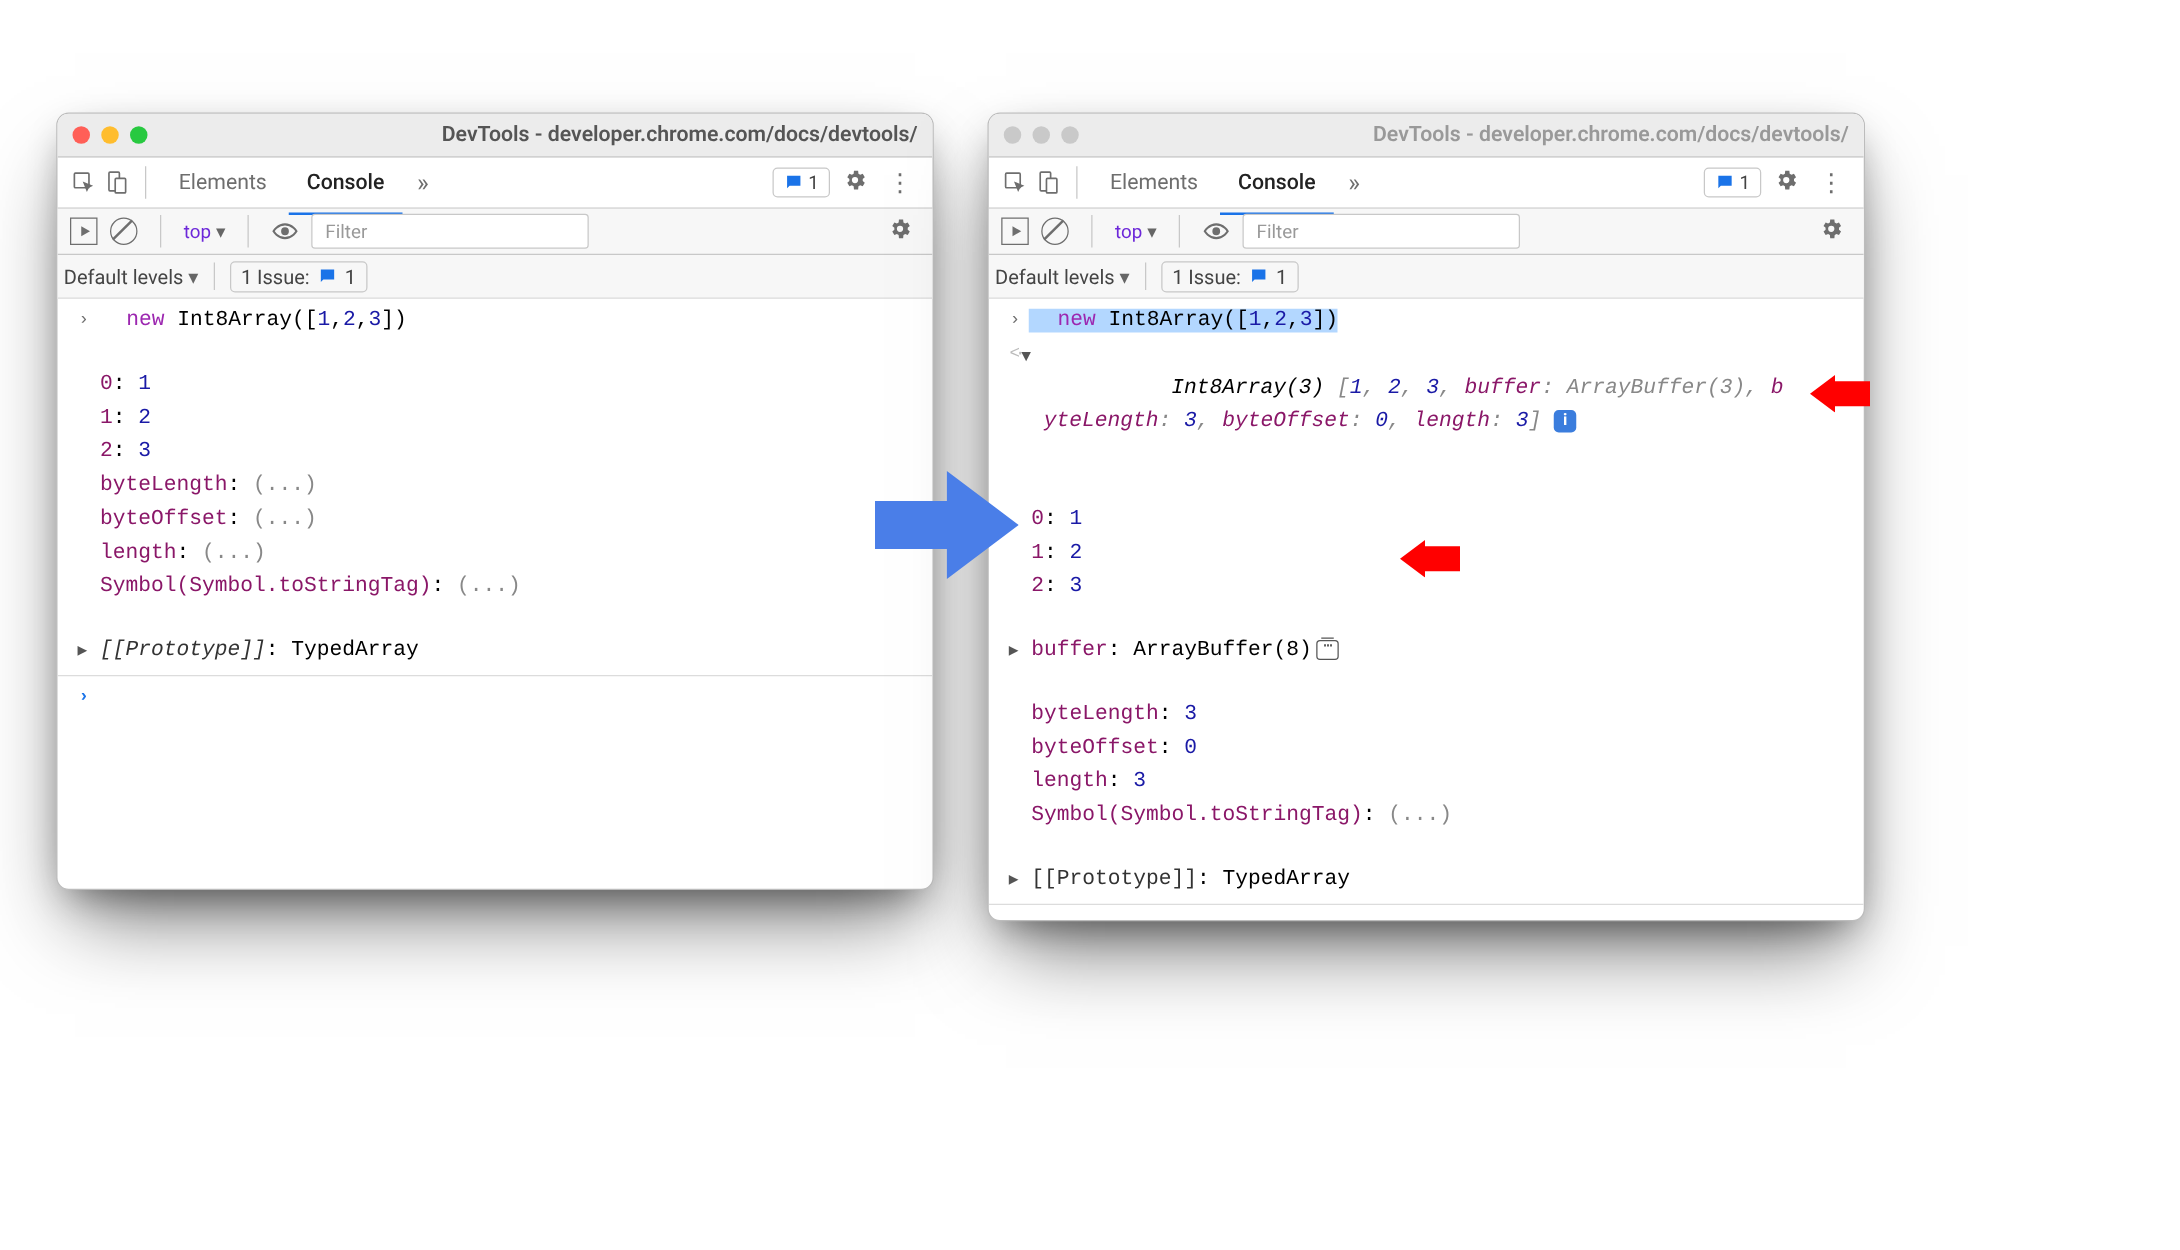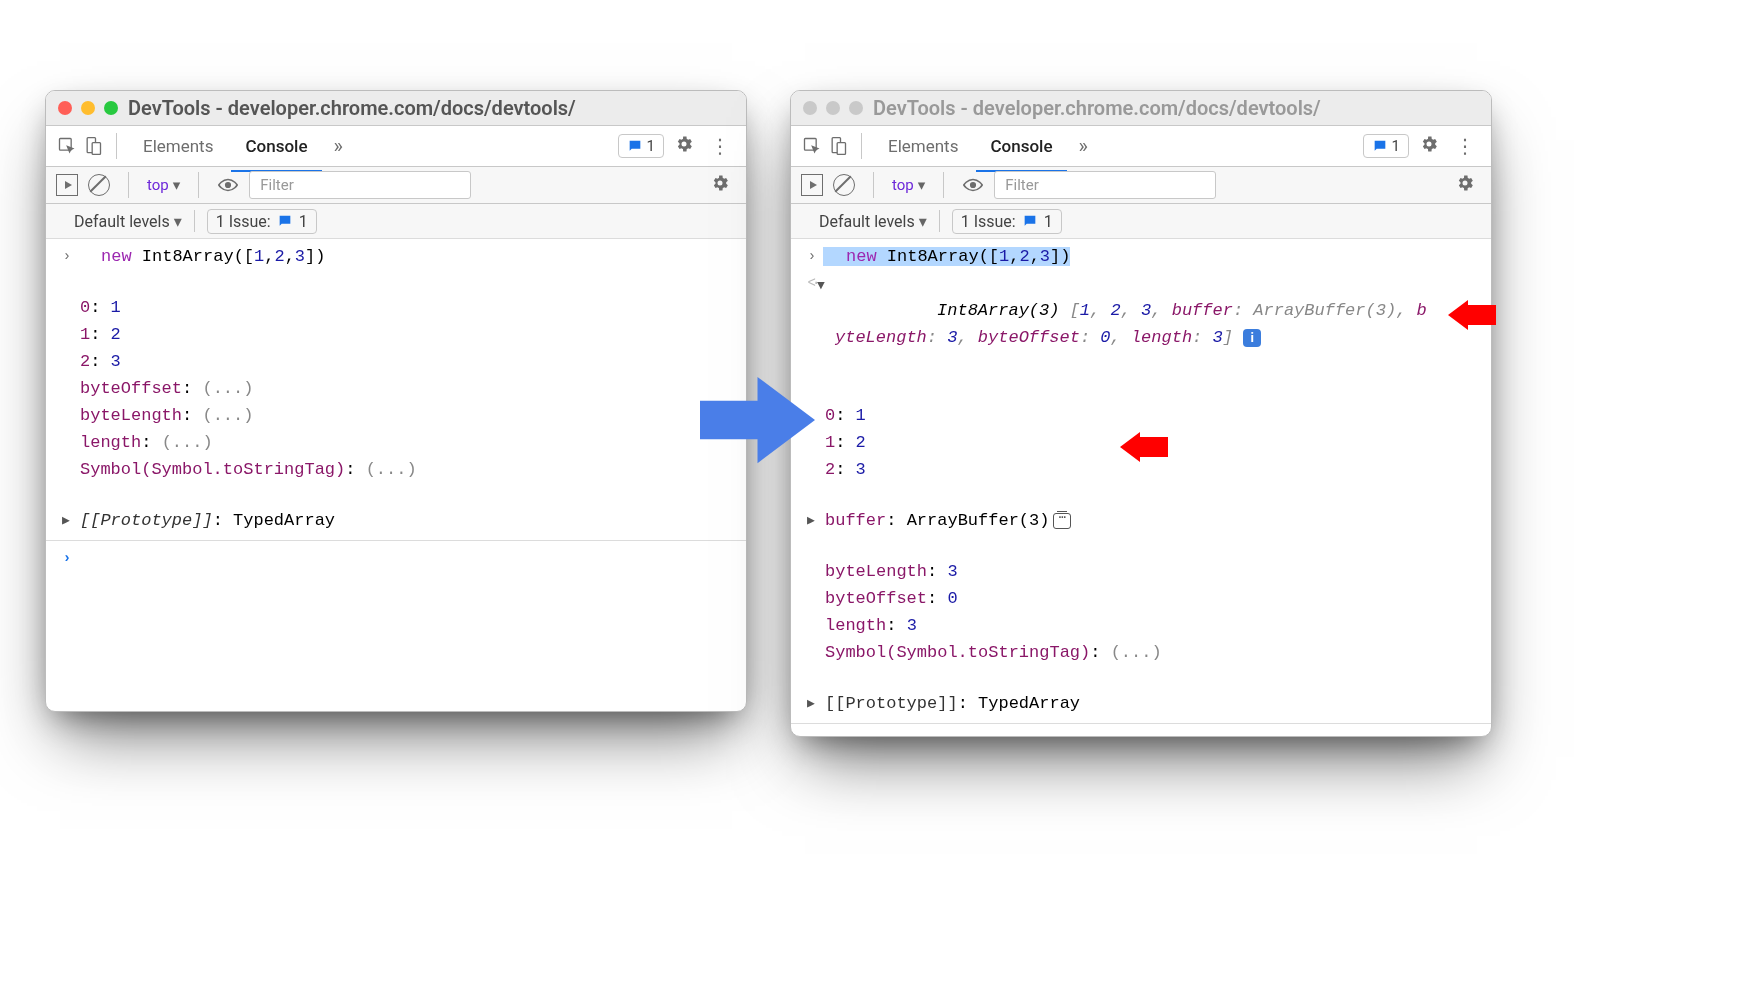--- a/index.html
+++ b/index.html
@@ -32,21 +32,21 @@
   .window.left{left:45px;top:90px;height:620px;}
   .window.right{left:790px;top:90px;height:645px;}
   
   .titlebar{display:flex;align-items:center;gap:10px;height:34px;background:#ececec;border-bottom:1px solid var(--border);padding:0 12px;font-family:var(--sans);}
   .traffic{display:flex;gap:9px;}
   .tl{width:14px;height:14px;border-radius:50%;}
   .tl.r{background:#ff5f57;}
   .tl.y{background:#ffbd2e;}
   .tl.g{background:#28c940;}
   .window.right .tl{background:#c9c9c9;}
-  .title{flex:1;text-align:left;font-size:20px;font-weight:600;color:#555;white-space:nowrap;overflow:hidden;text-overflow:ellipsis;}
+  .title{flex:1;text-align:right;font-size:17px;font-weight:600;color:#555;white-space:nowrap;overflow:hidden;text-overflow:ellipsis;}
   .window.right .title{color:#999;}
   
   .tabbar{display:flex;align-items:center;height:40px;border-bottom:1px solid var(--border);padding:0 10px;gap:4px;}
   .tool-icn{width:22px;height:22px;display:inline-flex;align-items:center;justify-content:center;color:var(--grey);}
   .tool-icn svg{width:20px;height:20px;fill:none;stroke:currentColor;stroke-width:1.6;}
   .vsep{width:1px;height:26px;background:var(--border);margin:0 8px;}
   .tab{font-size:17px;color:var(--grey);padding:4px 14px;height:100%;display:flex;align-items:center;cursor:default;}
   .tab.active{color:#222;border-bottom:2px solid var(--blue);margin-bottom:-1px;font-weight:500;}
   .more-tabs{color:var(--grey);font-size:20px;padding:0 8px;}
   .spacer{flex:1;}
@@ -57,21 +57,21 @@
   .toolbar2{display:flex;align-items:center;height:36px;border-bottom:1px solid var(--border);padding:0 10px;gap:10px;background:var(--panel);}
   .play-icn{width:20px;height:20px;border:1.5px solid var(--grey);display:flex;align-items:center;justify-content:center;}
   .play-icn::after{content:"";border-left:7px solid var(--grey);border-top:4px solid transparent;border-bottom:4px solid transparent;margin-left:2px;}
   .clear-icn{width:20px;height:20px;border:1.8px solid var(--grey);border-radius:50%;position:relative;}
   .clear-icn::after{content:"";position:absolute;width:22px;height:2px;background:var(--grey);top:8px;left:-2px;transform:rotate(-45deg);}
   .ctx{font-size:15px;color:#6d28d9;display:flex;align-items:center;gap:4px;}
   .ctx::after{content:"▾";color:#666;}
   .eye{width:22px;height:22px;color:var(--grey);}
   .filter-box{border:1px solid var(--border);background:#fff;font-size:15px;color:#999;padding:4px 10px;width:200px;border-radius:3px;}
   
-  .toolbar3{display:flex;align-items:center;height:34px;border-bottom:1px solid var(--border-soft);padding:0 28px;gap:12px;background:var(--panel);font-size:16px;color:#444;}
+  .toolbar3{display:flex;align-items:center;height:34px;border-bottom:1px solid var(--border-soft);padding:0 5px;gap:12px;background:var(--panel);font-size:16px;color:#444;}
   .levels::after{content:" ▾";color:#666;}
   .vsep2{width:1px;height:22px;background:var(--border);}
   .issue-pill{display:flex;align-items:center;gap:6px;border:1px solid var(--border);border-radius:4px;padding:2px 8px;}
   .issue-pill svg{width:16px;height:16px;fill:var(--blue);}
   
   .console{font-family:var(--mono);font-size:17px;line-height:27px;padding:4px 0 0 0;}
   .row{display:flex;padding:0 10px;}
   .gut{width:22px;flex-shrink:0;color:#a0a0a0;font-size:14px;text-align:center;user-select:none;}
   .gut.prompt{color:var(--grey);}
   .gut.result::before{content:"<·";letter-spacing:-4px;color:#bbb;}
@@ -179,22 +179,22 @@
 
     <div class="console">
       <div class="row">
         <span class="gut prompt">›</span>
         <span class="content"><span class="kw">new</span><span> Int8Array([</span><span class="num">1</span>,<span class="num">2</span>,<span class="num">3</span><span>])</span></span>
       </div>
       <div class="tree" id="left-tree">
           <div class="line"><span class="prop">0</span><span>: </span><span class="num">1</span></div>
           <div class="line"><span class="prop">1</span><span>: </span><span class="num">2</span></div>
           <div class="line"><span class="prop">2</span><span>: </span><span class="num">3</span></div>
+          <div class="line"><span class="prop">byteLength</span><span>: </span><span class="dim">(...)</span></div>
           <div class="line"><span class="prop">byteOffset</span><span>: </span><span class="dim">(...)</span></div>
-          <div class="line"><span class="prop">byteLength</span><span>: </span><span class="dim">(...)</span></div>
           <div class="line"><span class="prop">length</span><span>: </span><span class="dim">(...)</span></div>
           <div class="line"><span class="prop">Symbol(Symbol.toStringTag)</span><span>: </span><span class="dim">(...)</span></div>
         </div>
       <div class="tree">
         <div class="line">
           <span class="disclosure closed"></span>
           <span class="ital" style="color:#333"><span>[[Prototype]]</span></span><span>: </span><span>TypedArray</span>
         </div>
       </div>
       <div class="row" style="border-top:1px solid var(--border-soft);margin-top:6px;padding-top:4px;">
@@ -288,21 +288,21 @@
         </span>
       </div>
       <div class="tree" id="right-tree-a">
           <div class="line"><span class="prop">0</span><span>: </span><span class="num">1</span></div>
           <div class="line"><span class="prop">1</span><span>: </span><span class="num">2</span></div>
           <div class="line"><span class="prop">2</span><span>: </span><span class="num">3</span></div>
         </div>
       <div class="tree">
         <div class="line">
           <span class="disclosure closed"></span>
-          <span class="prop">buffer</span><span>: </span><span>ArrayBuffer(3)</span><span class="mem-badge"></span>
+          <span class="prop">buffer</span><span>: </span><span>ArrayBuffer(8)</span><span class="mem-badge"></span>
         </div>
       </div>
       <div class="tree" id="right-tree-b">
           <div class="line"><span class="prop">byteLength</span><span>: </span><span class="num">3</span></div>
           <div class="line"><span class="prop">byteOffset</span><span>: </span><span class="num">0</span></div>
           <div class="line"><span class="prop">length</span><span>: </span><span class="num">3</span></div>
           <div class="line"><span class="prop">Symbol(Symbol.toStringTag)</span><span>: </span><span class="dim">(...)</span></div>
         </div>
       <div class="tree">
         <div class="line">

